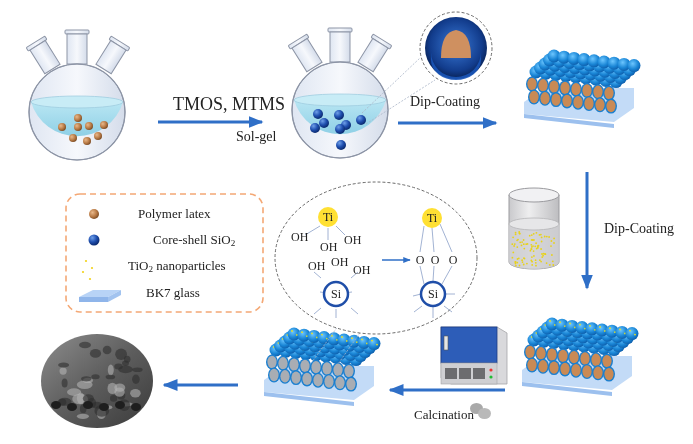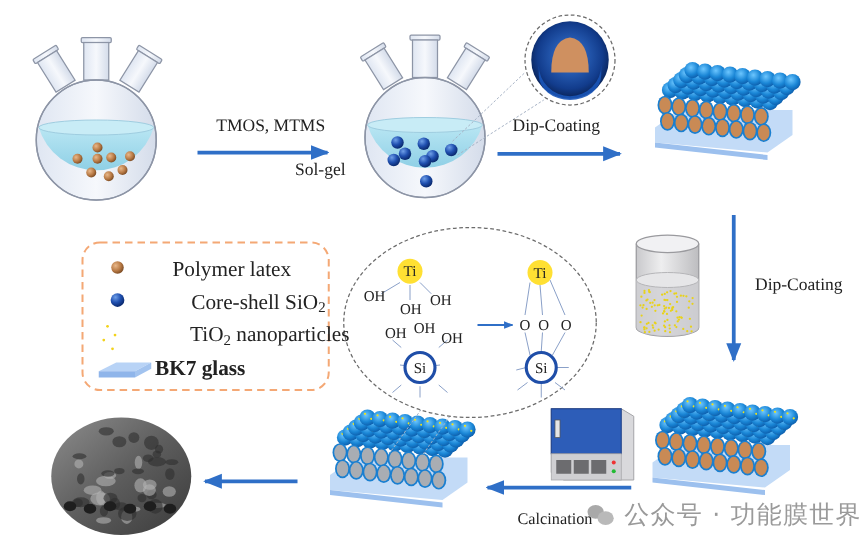--- a/index.html
+++ b/index.html
@@ -1,19 +1,19 @@
 <!DOCTYPE html>
 <html><head>
 <meta charset="utf-8">
 <style>
   html, body { margin: 0; padding: 0; background: #ffffff; }
   body { width: 693px; height: 444px; overflow: hidden; position: relative; font-family: "Liberation Serif", "DejaVu Serif", serif; }
   #stage { position: absolute; left: 0; top: 0; width: 693px; height: 444px; }
   .lbl { position: absolute; font-family: "Liberation Serif", "DejaVu Serif", serif; color: #222; white-space: nowrap; }
-  .legend-text { position: absolute; font-family: "Liberation Serif", "DejaVu Serif", serif; font-size: 17px; color: #222; white-space: nowrap; }
+  .legend-text { position: absolute; font-family: "Liberation Serif", "DejaVu Serif", serif; font-size: 13px; color: #222; white-space: nowrap; }
   .chem { font-family: "Liberation Serif", "DejaVu Serif", serif; fill: #222; }
   .watermark { position: absolute; left: 470px; top: 398px; font-family: "DejaVu Sans", "Liberation Sans", sans-serif; font-size: 20px; color: #9a9a9a; white-space: nowrap; letter-spacing: 1px; }
   sub { font-size: 0.7em; vertical-align: -0.25em; }
 </style>
 </head>
 <body>
 
 <svg id="stage" width="693" height="444" viewBox="0 0 693 444" xmlns="http://www.w3.org/2000/svg">
   <defs>
     <radialGradient id="gLatex" cx="35%" cy="35%" r="70%">
@@ -793,30 +793,29 @@
         <circle cx="90" cy="279" r="1.1"></circle>
     </g>
     <g>
       <path d="M79,297 L93,290 L121,290 L108,297 Z" fill="#b8d3f6"></path>
       <path d="M79,297 L108,297 L108,302 L79,302 Z" fill="#8fb5ea"></path>
       <path d="M108,297 L121,290 L121,295 L108,302 Z" fill="#a2c3ef"></path>
     </g>
   </g>
 </svg>
 
-<div class="lbl" style="left:173px; top:94px; font-size:14px;">TMOS, MTMS</div>
+<div class="lbl" style="left:173px; top:94px; font-size:18px;">TMOS, MTMS</div>
 <div class="lbl" style="left:188px; top:129px; font-size:14px;margin-left:48px;">Sol-gel</div>
 <div class="lbl" style="left:410px; top:94px; font-size:14px;">Dip-Coating</div>
 <div class="lbl" style="left:604px; top:221px; font-size:14px;">Dip-Coating</div>
 <div class="lbl" style="left:414px; top:407px; font-size:13px;">Calcination</div>
 
 <div class="legend-text" style="left:138px; top:206px;">Polymer latex</div>
 <div class="legend-text" style="left:138px; top:232px;margin-left:15px;"><span>Core-shell SiO</span><sub>2</sub></div>
-<div class="legend-text" style="left:152px; top:258px;font-family:Liberation Serif, serif;"><span>TiO</span><sub>2</sub><span> nanoparticles</span></div>
-<div class="legend-text" style="left:124px; top:285px;font-weight:bold;">BK7 glass</div>
+<div class="legend-text" style="left:128px; top:258px;font-family:Liberation Serif, serif;"><span>TiO</span><sub>2</sub><span> nanoparticles</span></div>
+<div class="legend-text" style="left:146px; top:285px;">BK7 glass</div>
 
 <div class="watermark">
   <span style="display:inline-block; width:22px; height:18px; position:relative; vertical-align:-2px;">
     <span style="position:absolute; left:0; top:2px; width:13px; height:11px; border-radius:50%; background:#a9a9a9;"></span>
     <span style="position:absolute; left:8px; top:7px; width:13px; height:11px; border-radius:50%; background:#b9b9b9;"></span>
   </span>
-  <span>公众号 · 功能膜世界</span>
 </div>
 
 </body></html>

